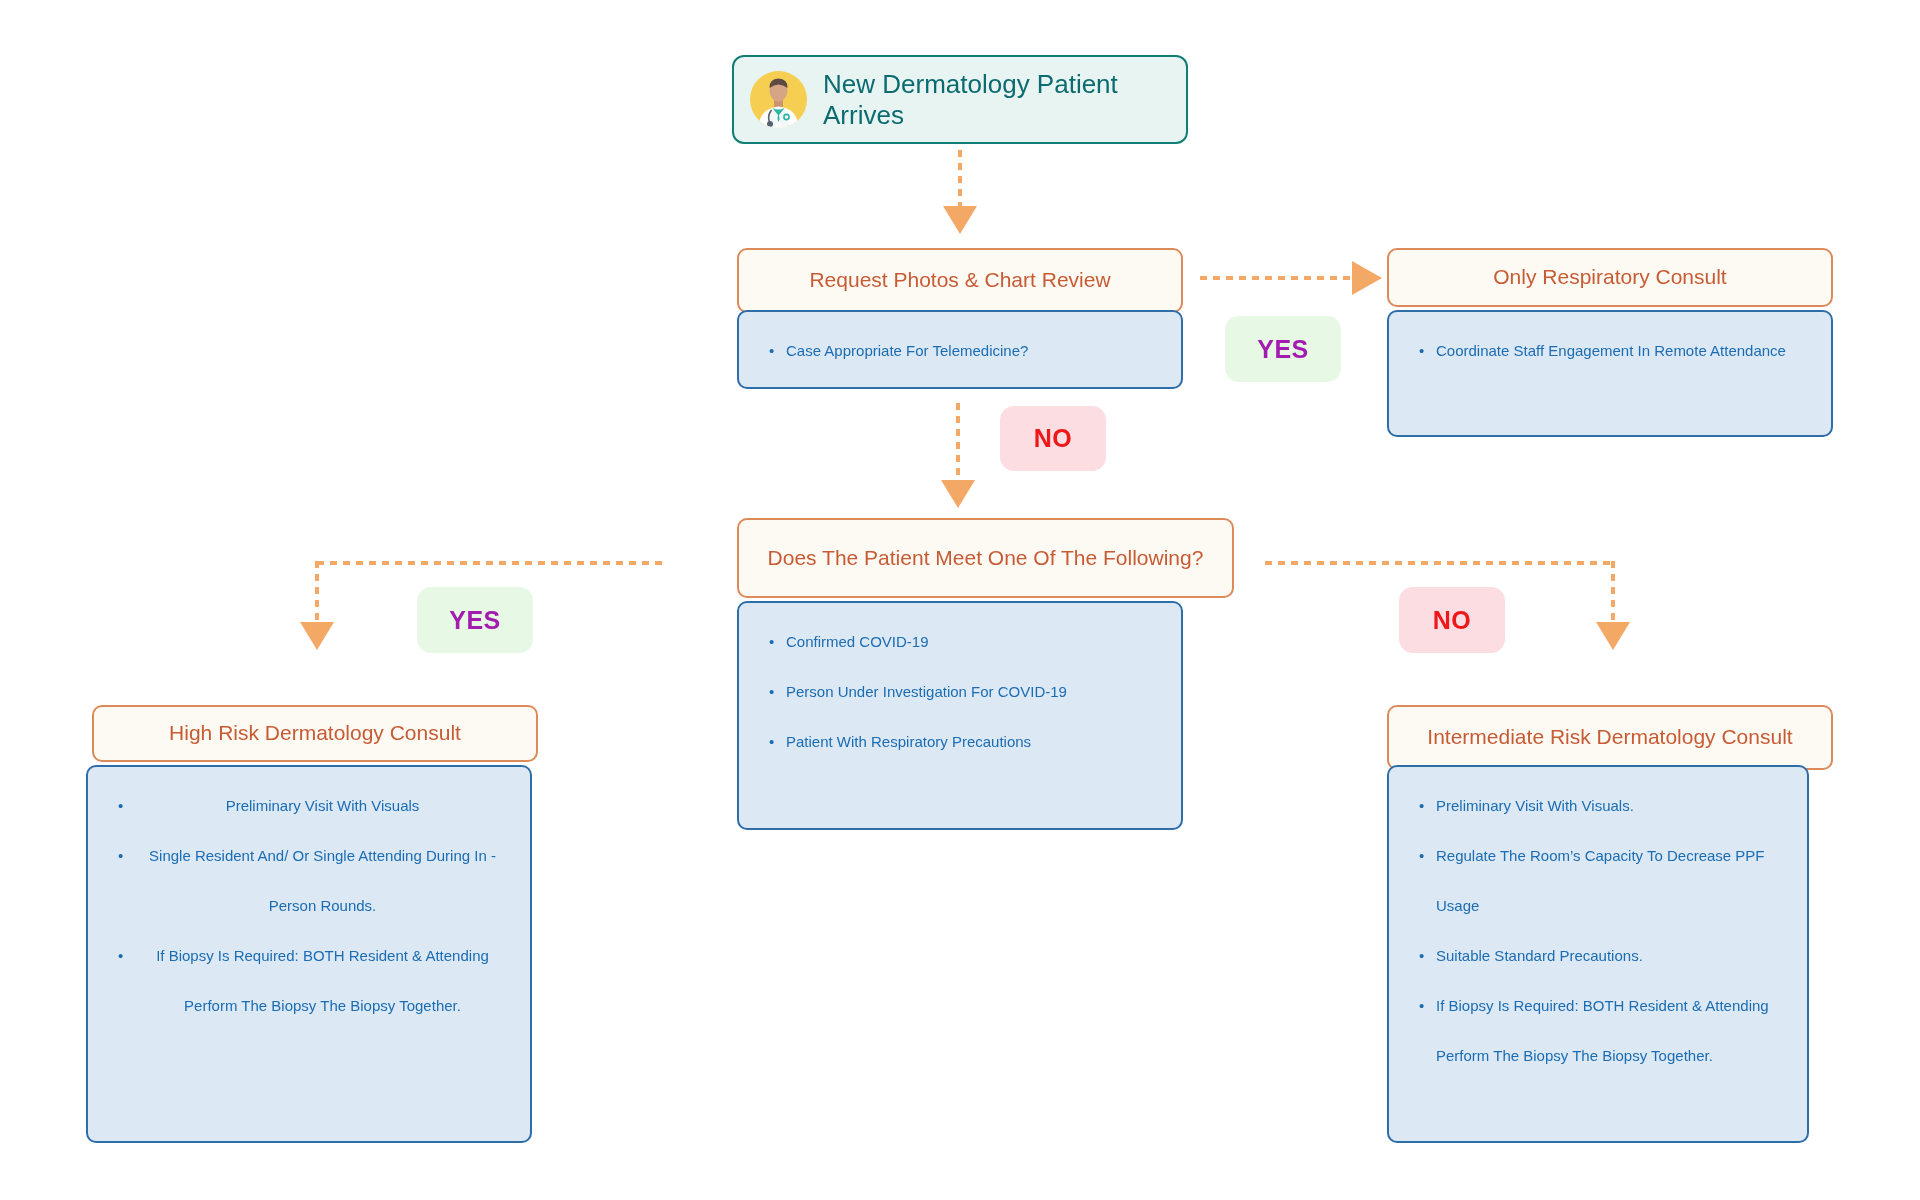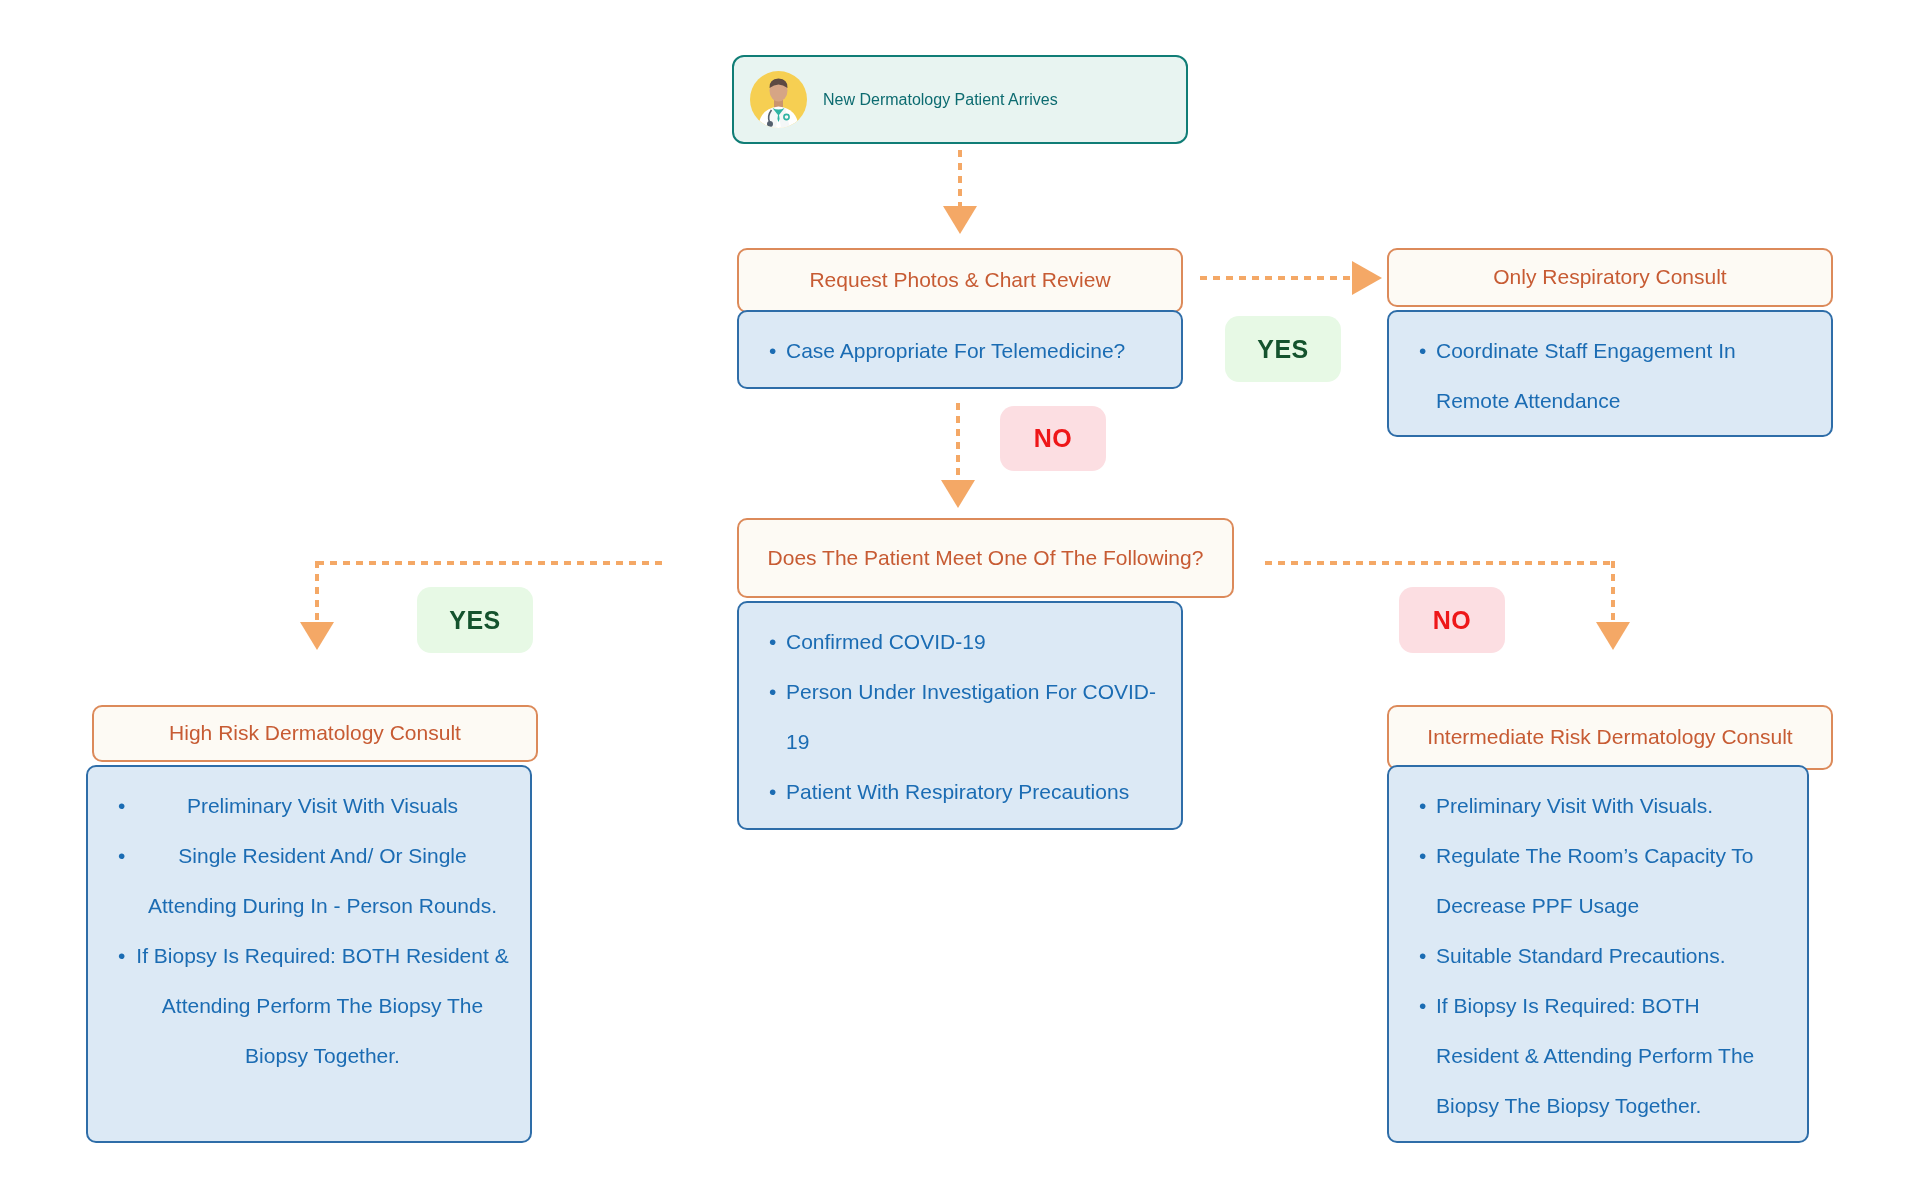--- a/index.html
+++ b/index.html
@@ -13,43 +13,43 @@
     background:#fdfaf4;border:2px solid #dc8a5a;border-radius:10px;
     color:#c75b33;font-size:21px;font-weight:500;text-align:center;line-height:1.45;
     padding:0 24px;box-sizing:border-box;
   }
   .body{
     position:absolute;background:#dce9f5;border:2px solid #2e6da8;border-radius:10px;
     box-sizing:border-box;padding:14px 20px 14px 30px;
   }
   .body ul{margin:0;padding:0;list-style:none;}
   .body li{
-    position:relative;padding-left:17px;color:#1b6cb3;font-size:21px;font-weight:500;
+    position:relative;padding-left:17px;color:#1b6cb3;font-size:15px;font-weight:500;
     line-height:50px;
   }
   .body li::before{content:"•";position:absolute;left:0;top:0;color:#1b6cb3;}
   
   .start{
     position:absolute;left:732px;top:55px;width:456px;height:89px;box-sizing:border-box;
     background:#e8f4f1;border:2px solid #107d76;border-radius:12px;
     display:flex;align-items:center;gap:16px;padding:0 16px;
   }
-  .start .label{color:#0c6b70;font-size:16px;font-weight:500;}
+  .start .label{color:#0c6b70;font-size:26px;font-weight:500;}
   .avatar{width:57px;height:57px;flex:0 0 auto;}
   
   .dot-h{position:absolute;height:4px;background:repeating-linear-gradient(90deg,#f4a866 0 7px,transparent 7px 13px);}
   .dot-v{position:absolute;width:4px;background:repeating-linear-gradient(180deg,#f4a866 0 7px,transparent 7px 13px);}
   .head-down{position:absolute;width:0;height:0;border-left:17px solid transparent;border-right:17px solid transparent;border-top:28px solid #f4a866;}
   .head-right{position:absolute;width:0;height:0;border-top:17px solid transparent;border-bottom:17px solid transparent;border-left:30px solid #f4a866;}
   
   .badge{
     position:absolute;display:flex;align-items:center;justify-content:center;
     border-radius:14px;font-size:25px;font-weight:bold;letter-spacing:.5px;
   }
-  .badge.yes{background:#e7f9e5;color:#14532d;}
+  .badge.yes{background:#e7f9e5;color:#a21caf;}
   .badge.no{background:#fcdee2;color:#ee1719;margin-left:12px;}
 </style>
 </head>
 <body>
 
 <div class="canvas">
 
   <div class="start">
     <svg class="avatar" viewBox="0 0 57 57">
       <defs>

